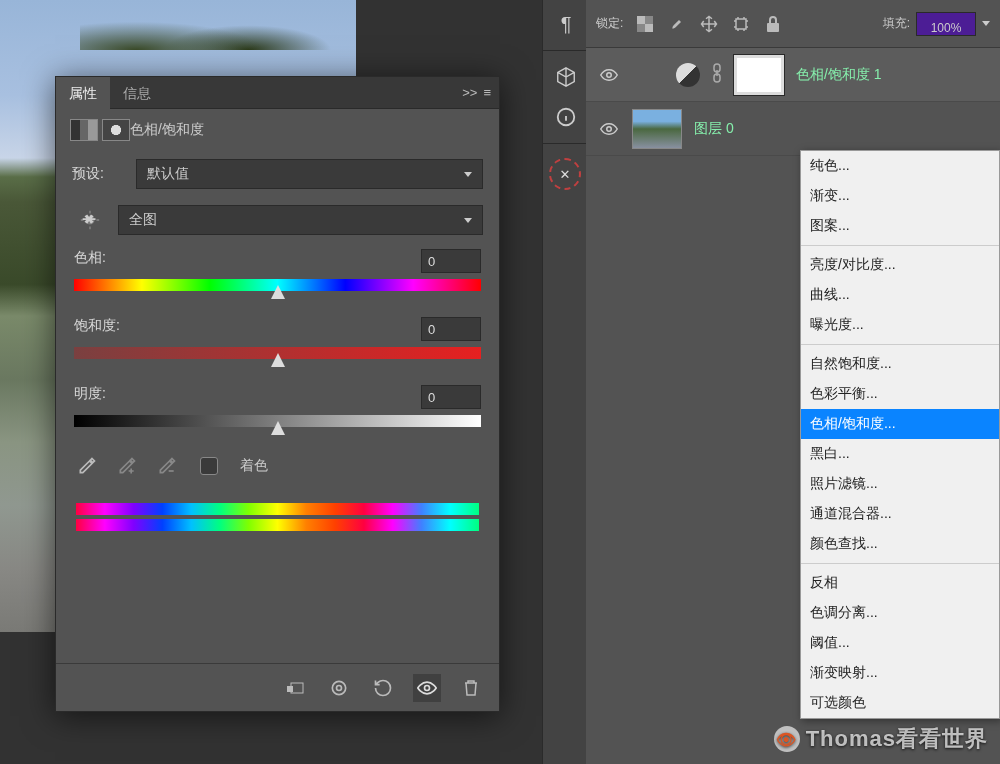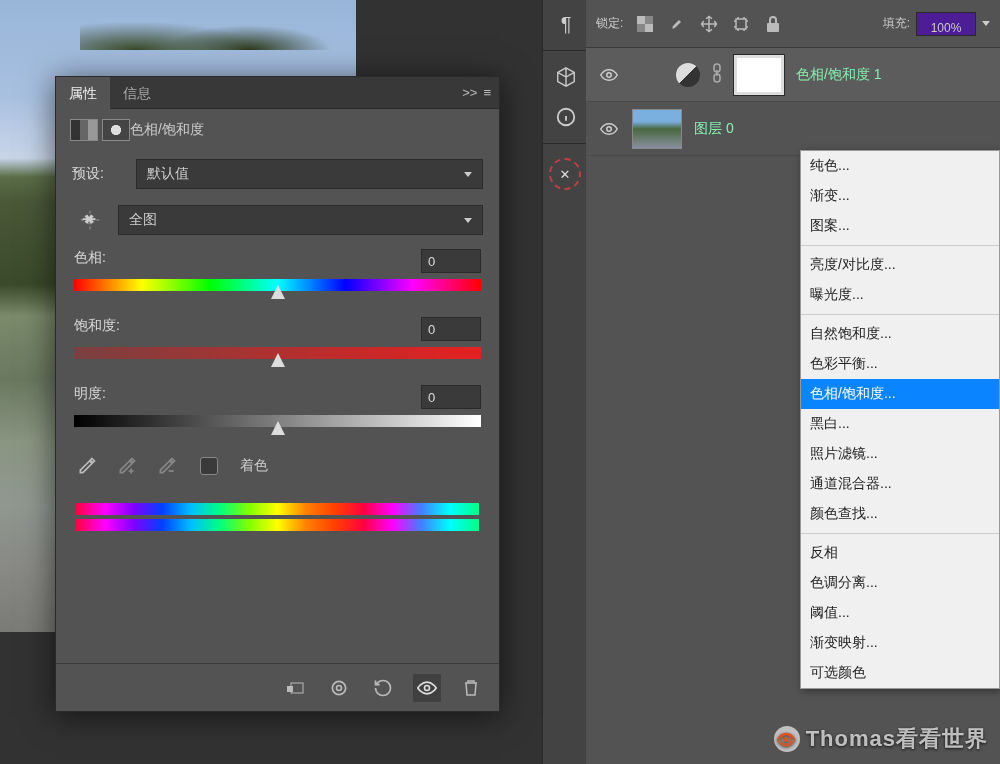--- a/index.html
+++ b/index.html
@@ -307,20 +307,21 @@
     <span class="layer-name">图层 0</span>
   </div>
 </div>
 
 <div class="context-menu">
   <div class="menu-item">纯色...</div>
   <div class="menu-item">渐变...</div>
   <div class="menu-item">图案...</div>
   <div class="menu-sep"></div>
   <div class="menu-item">亮度/对比度...</div>
+  <div class="menu-item">曲线...</div>
   <div class="menu-item">曝光度...</div>
   <div class="menu-sep"></div>
   <div class="menu-item">自然饱和度...</div>
   <div class="menu-item">色彩平衡...</div>
   <div class="menu-item highlighted">色相/饱和度...</div>
   <div class="menu-item">黑白...</div>
   <div class="menu-item">照片滤镜...</div>
   <div class="menu-item">通道混合器...</div>
   <div class="menu-item">颜色查找...</div>
   <div class="menu-sep"></div>

